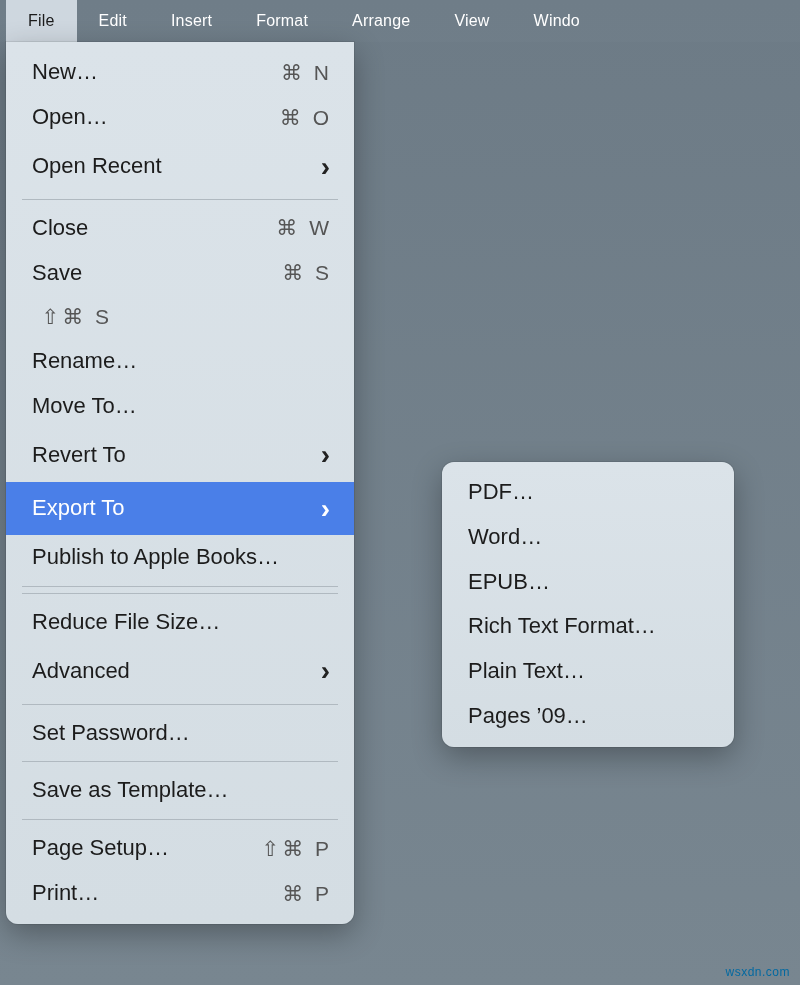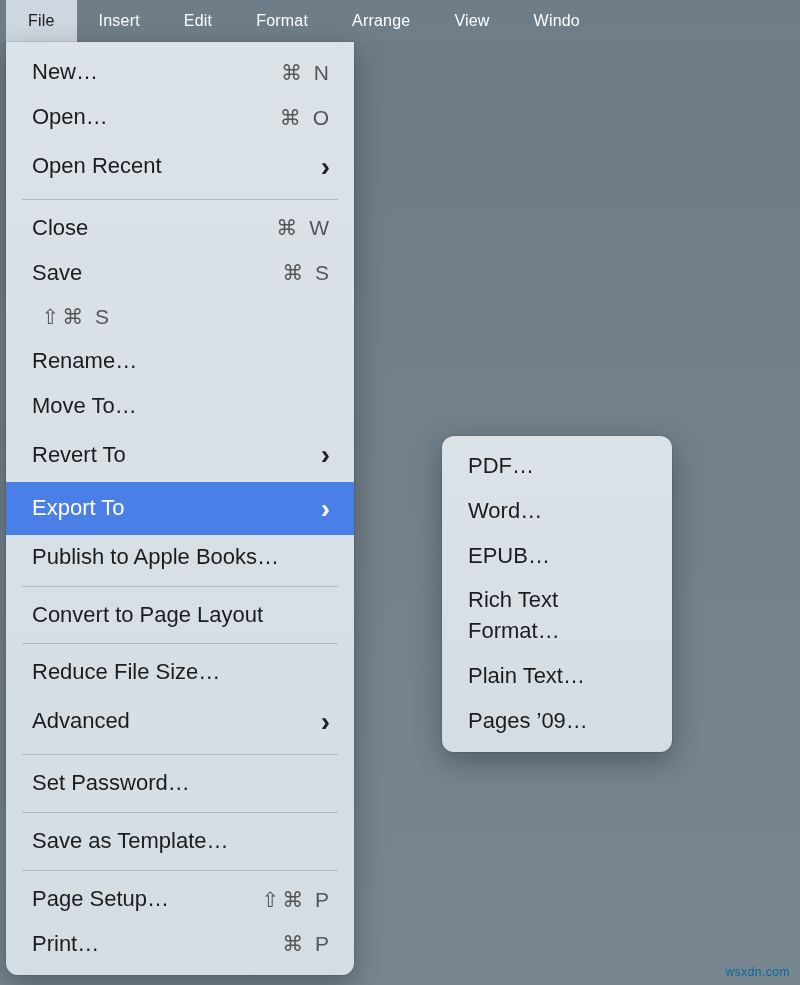--- a/index.html
+++ b/index.html
@@ -53,23 +53,23 @@
       color: #1c1c1c;
     }
     .file-dropdown {
       top: 42px;
       left: 6px;
       width: 348px;
       border-top-left-radius: 0;
       border-top-right-radius: 0;
     }
     .submenu {
-      top: 436px;
+      top: 462px;
       left: 442px;
-      width: 230px;
+      width: 292px;
     }
 
     .menu-item {
       display: flex;
       align-items: center;
       justify-content: space-between;
       padding: 7px 22px 7px 26px;
       cursor: default;
       line-height: 1.4;
     }
@@ -110,22 +110,22 @@
       font-size: 12px;
       color: #0369a1;
       letter-spacing: 0.5px;
     }
   </style>
 </head>
 <body>
 
 <div class="menubar" id="menubar">
     <div class="menu-title active">File</div>
+    <div class="menu-title">Edit</div>
     <div class="menu-title">Insert</div>
-    <div class="menu-title">Edit</div>
     <div class="menu-title">Format</div>
     <div class="menu-title">Arrange</div>
     <div class="menu-title">View</div>
     <div class="menu-title">Windo</div>
   </div>
 
 <div class="dropdown file-dropdown" id="file-dropdown">
     <div class="menu-item">
       <span class="label">New…</span>
       <span class="shortcut">⌘ N</span>
@@ -161,23 +161,20 @@
       <span class="chevron" style="font-size: 28px;">›</span>
     </div>
     <div class="menu-item highlighted">
       <span class="label">Export To</span>
       <span class="chevron" style="font-size: 28px;">›</span>
     </div>
     <div class="menu-item">
       <span class="label">Publish to Apple Books…</span>
     </div>
     <div class="separator"></div>
-    <div class="menu-item">
-      <span class="label">Convert to Page Layout</span>
-    </div>
     <div class="separator"></div>
     <div class="menu-item">
       <span class="label">Reduce File Size…</span>
     </div>
     <div class="menu-item">
       <span class="label">Advanced</span>
       <span class="chevron" style="font-size: 28px;">›</span>
     </div>
     <div class="separator"></div>
     <div class="menu-item">

